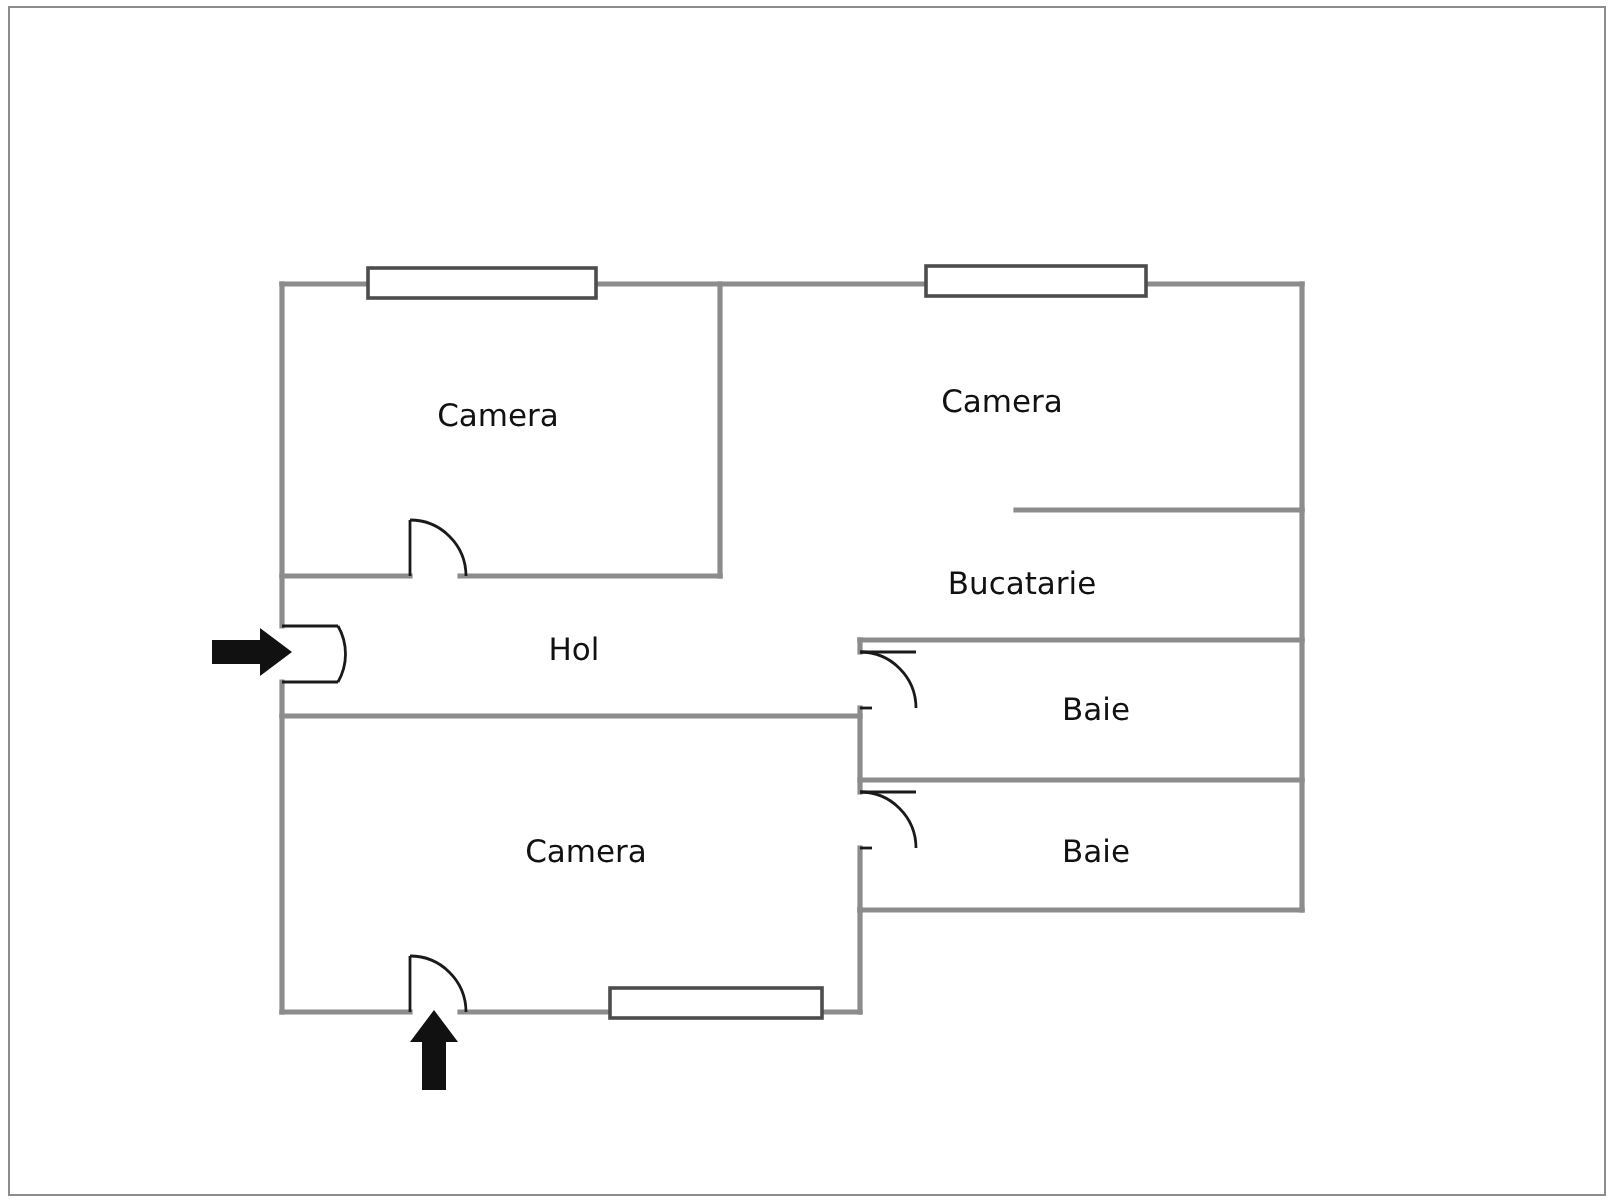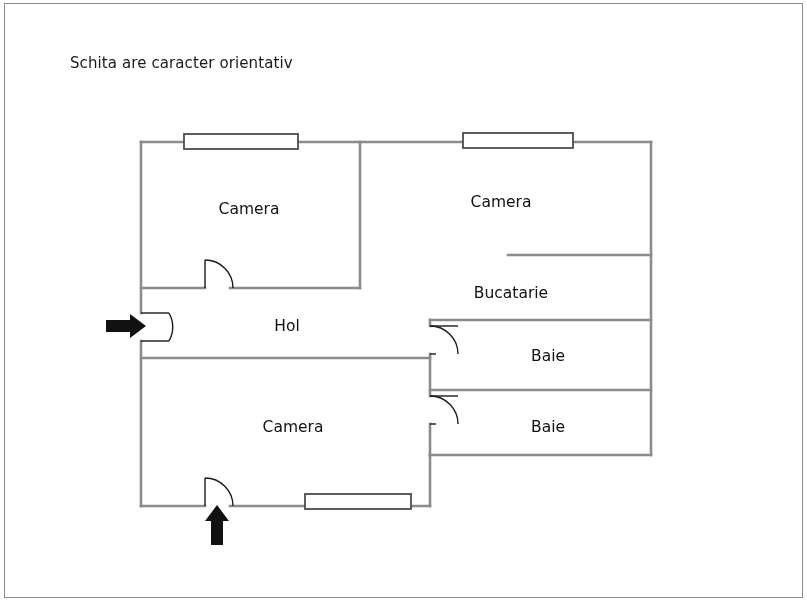--- a/index.html
+++ b/index.html
@@ -49,21 +49,20 @@
     dominant-baseline: middle;
   }
 </style>
 </head>
 <body>
 
 <div id="page">
 
   <div id="outer-frame"></div>
 
-  <div id="plan-title">Schita are caracter orientativ</div>
 
   <svg id="floorplan-svg" width="807" height="602" viewBox="0 0 807 602">
 
     <g stroke="#8c8c8c" stroke-width="2.6" fill="none" stroke-linecap="square">
 
       <line x1="141" y1="142" x2="651" y2="142"></line>
 
       <line x1="651" y1="142" x2="651" y2="455"></line>
 
       <line x1="430" y1="455" x2="651" y2="455"></line>

